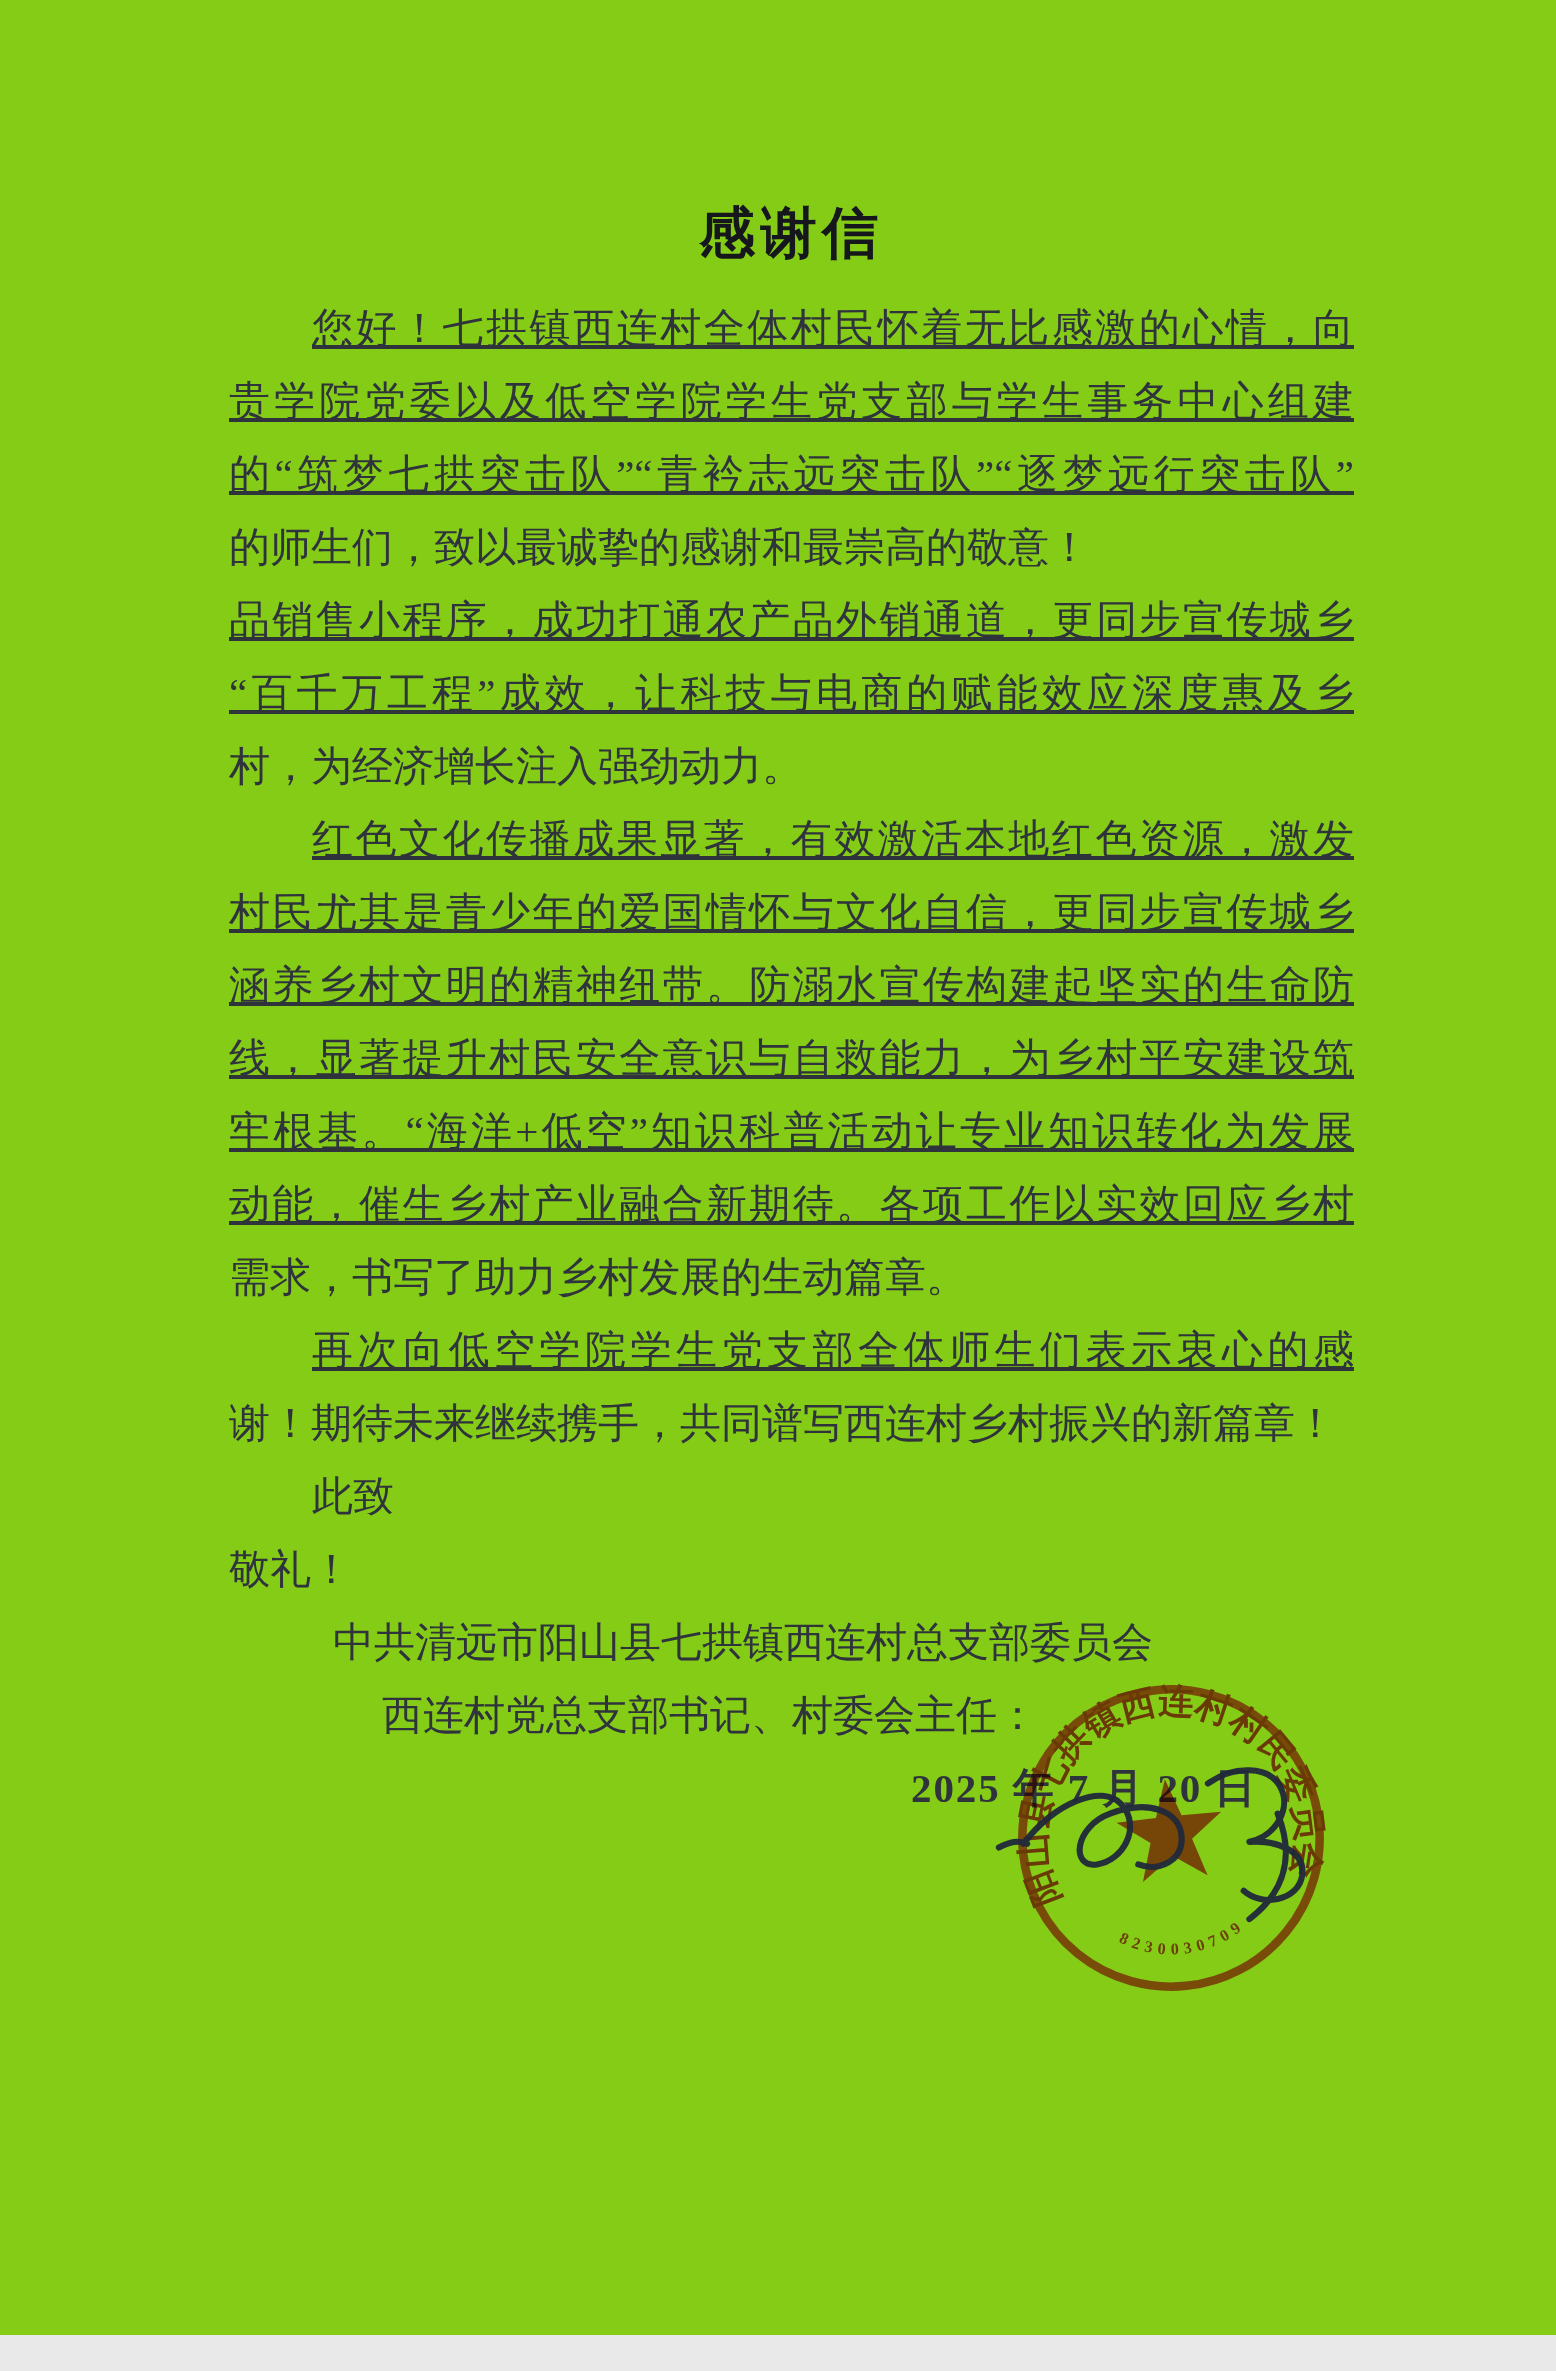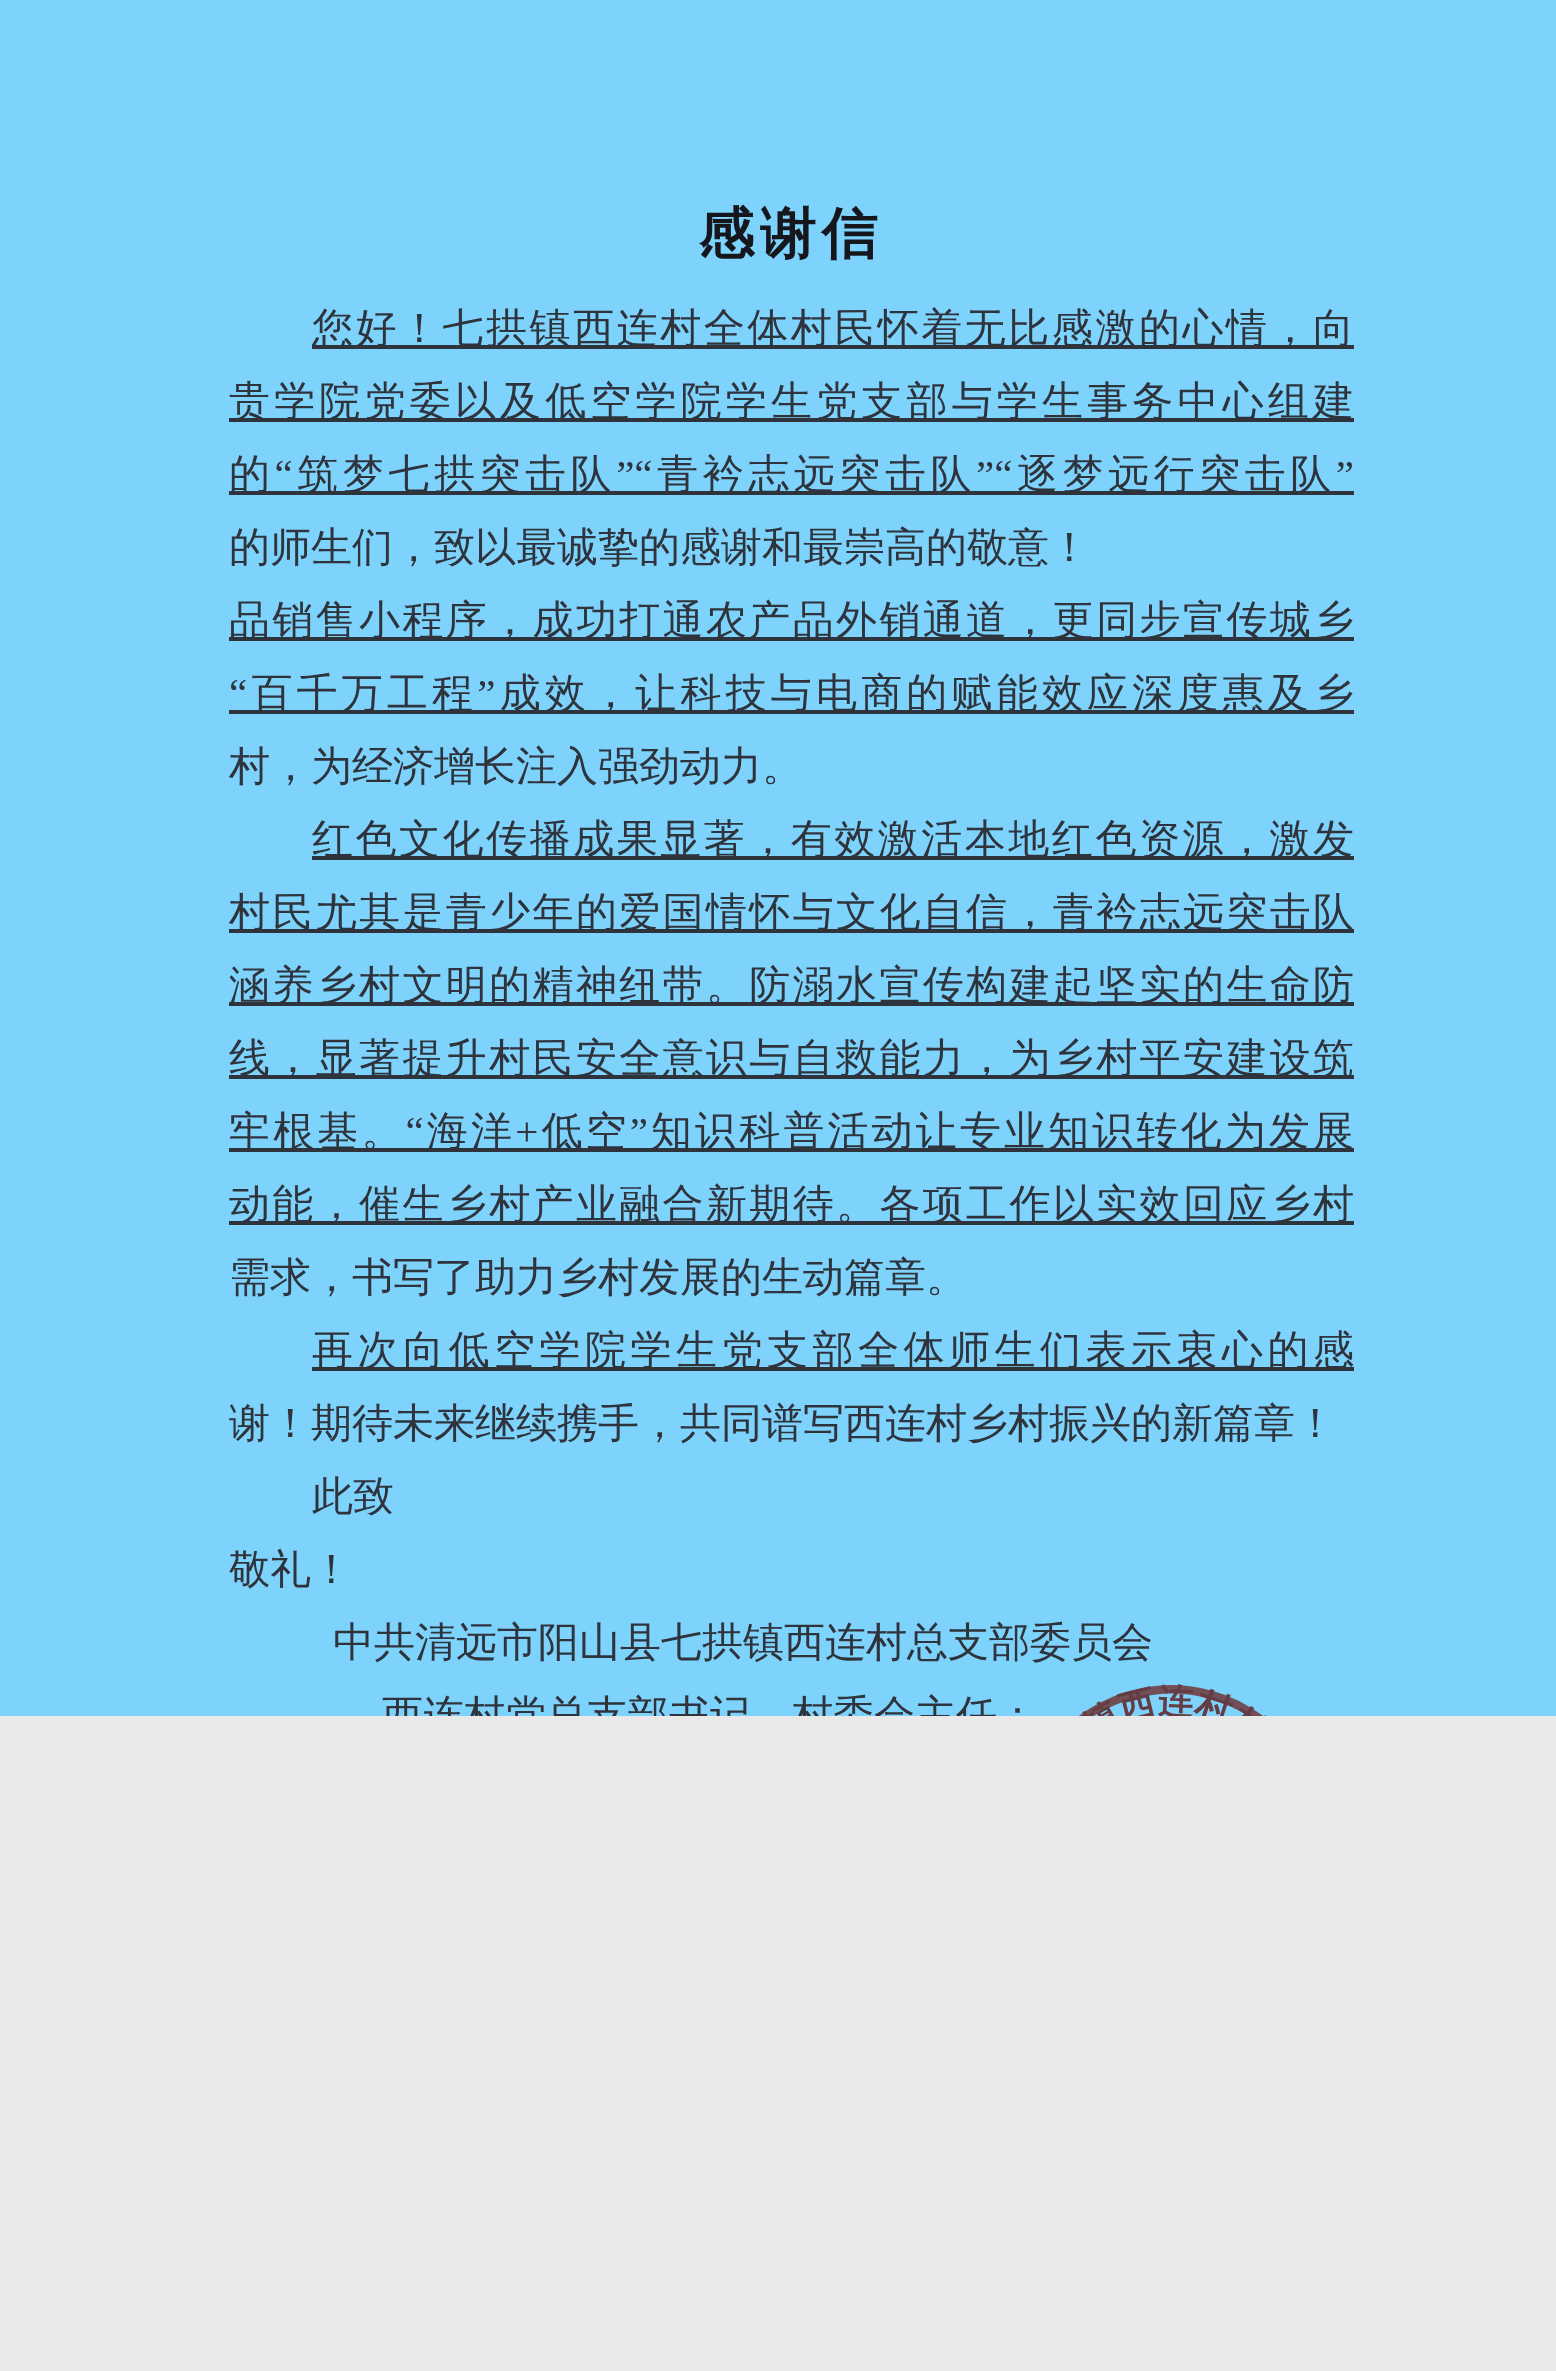--- a/index.html
+++ b/index.html
@@ -1,20 +1,20 @@
 <!DOCTYPE html>
 <html style="font-size:15px"><head>
 <meta charset="utf-8">
 <style>
   html,body{margin:0;padding:0;background:#e9e9e9;}
   .page{
     position:relative;
-    width:1557px;height:1716px;
+    width:1557px;height:2335px;
     margin:0 auto;
-    background:#7dd3fc;
+    background:#84cc16;
     overflow:hidden;
     font-family:"Liberation Serif","DejaVu Serif",serif;
   }
   .letter{
     position:absolute;
     left:229px;top:200px;width:1125px;
     color:#2f333c;
   }
   .title{
     font-size:56px;
@@ -83,21 +83,21 @@
 
 
     <div class="line ind jfull">您好！七拱镇西连村全体村民怀着无比感激的心情，向</div>
     <div class="line jfull">贵学院党委以及低空学院学生党支部与学生事务中心组建</div>
     <div class="line jfull">的“筑梦七拱突击队”“青衿志远突击队”“逐梦远行突击队”</div>
     <div class="line">的师生们，致以最诚挚的感谢和最崇高的敬意！</div>
     <div class="line jfull">品销售小程序，成功打通农产品外销通道，更同步宣传城乡</div>
     <div class="line jfull">“百千万工程”成效，让科技与电商的赋能效应深度惠及乡</div>
     <div class="line">村，为经济增长注入强劲动力。</div>
     <div class="line ind jfull">红色文化传播成果显著，有效激活本地红色资源，激发</div>
-    <div class="line jfull">村民尤其是青少年的爱国情怀与文化自信，青衿志远突击队</div>
+    <div class="line jfull">村民尤其是青少年的爱国情怀与文化自信，更同步宣传城乡</div>
     <div class="line jfull">涵养乡村文明的精神纽带。防溺水宣传构建起坚实的生命防</div>
     <div class="line jfull">线，显著提升村民安全意识与自救能力，为乡村平安建设筑</div>
     <div class="line jfull">牢根基。“海洋+低空”知识科普活动让专业知识转化为发展</div>
     <div class="line jfull">动能，催生乡村产业融合新期待。各项工作以实效回应乡村</div>
     <div class="line">需求，书写了助力乡村发展的生动篇章。</div>
     <div class="line ind jfull">再次向低空学院学生党支部全体师生们表示衷心的感</div>
     <div class="line">谢！期待未来继续携手，共同谱写西连村乡村振兴的新篇章！</div>
 
     <div class="line ind">此致</div>
     <div class="line">敬礼！</div>

